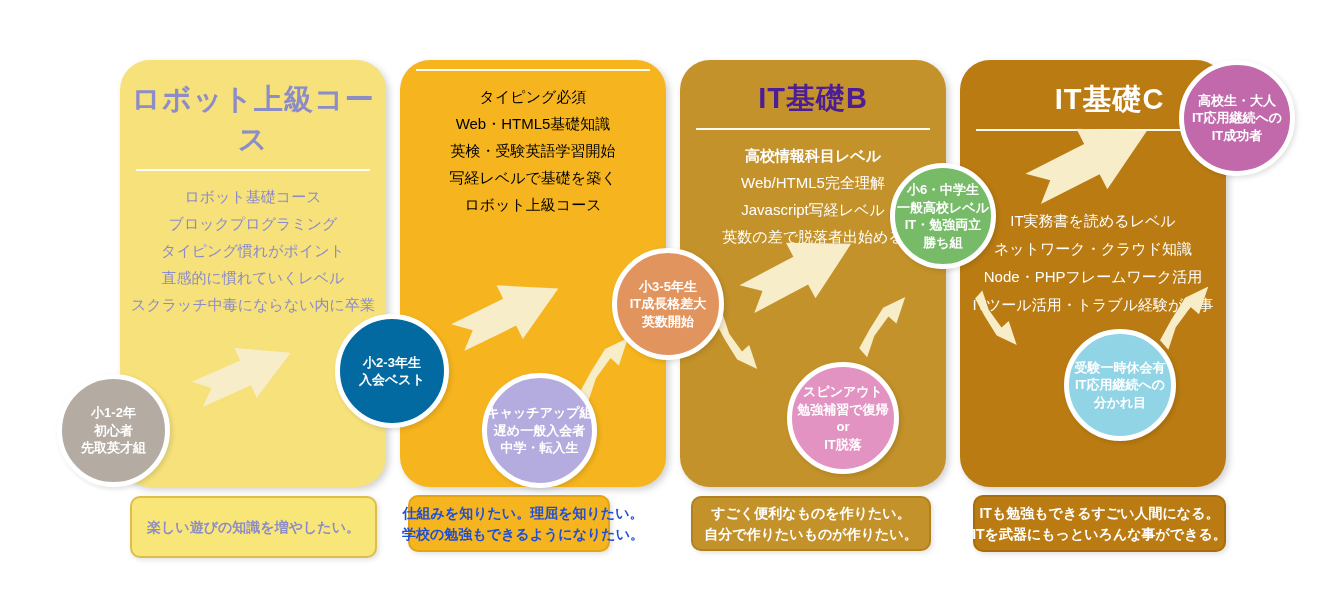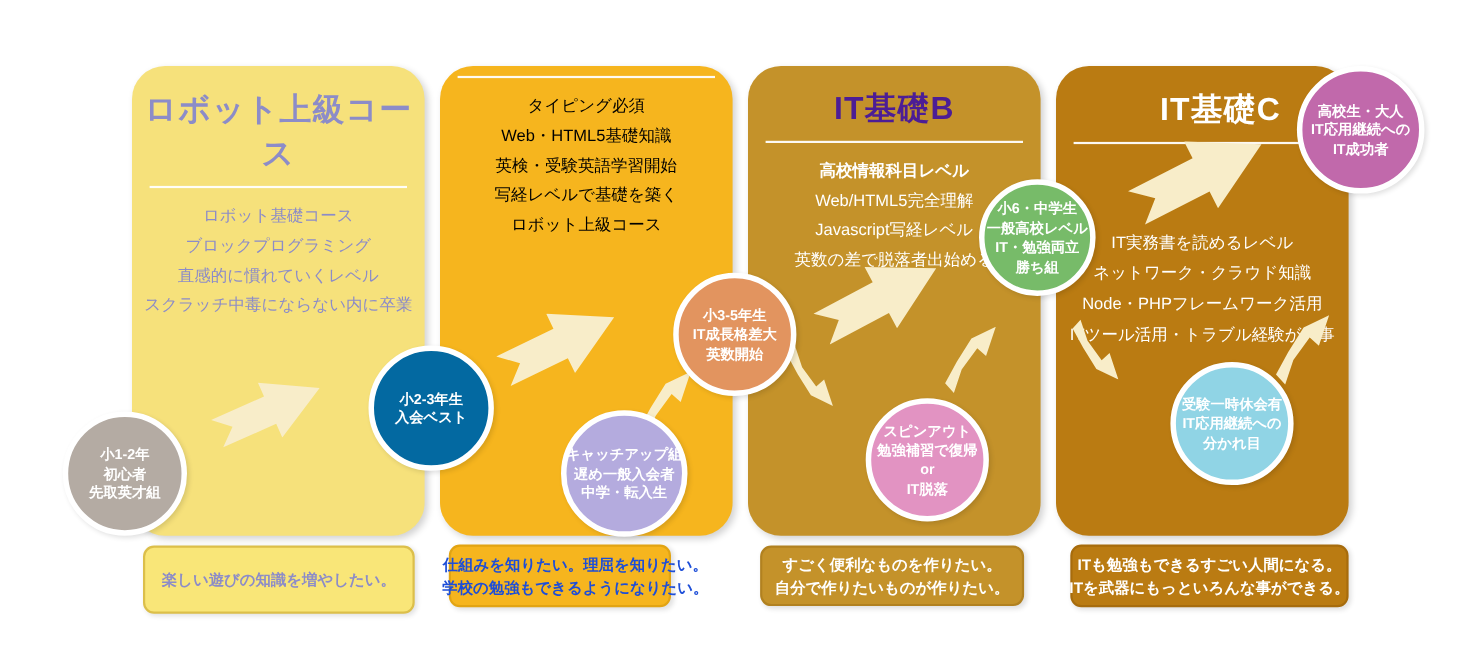--- a/index.html
+++ b/index.html
@@ -46,20 +46,21 @@
 <body>
 
 <div id="canvas">
 
   <div class="column col1" style="background: rgb(246, 225, 123);">
     <div class="col-title" style="color: rgb(140, 140, 200);">ロボット上級コース</div>
     <div class="col-underline"></div>
     <div class="col-lines" style="color: rgb(140, 140, 200);">
       <div class="col-line">ロボット基礎コース</div>
       <div class="col-line">ブロックプログラミング</div>
+      <div class="col-line">タイピング慣れがポイント</div>
       <div class="col-line">直感的に慣れていくレベル</div>
       <div class="col-line">スクラッチ中毒にならない内に卒業</div>
     </div>
   </div>
 
   <div class="column col2" style="background: rgb(246, 181, 30);">
     <div class="col-underline"></div>
     <div class="col-lines" style="color: #000000;">
       <div class="col-line">タイピング必須</div>
       <div class="col-line">Web・HTML5基礎知識</div>
@@ -122,21 +123,21 @@
 
   <div class="circle" style="left: 57px; top: 374px; width: 113px; height: 113px; background: rgb(180, 171, 163);">
     <span>小1-2年</span>
     <span>初心者</span>
     <span>先取英才組</span>
   </div>
   <div class="circle" style="left: 335px; top: 314px; width: 114px; height: 114px; background: #0369a1;">
     <span>小2-3年生</span>
     <span>入会ベスト</span>
   </div>
-  <div class="circle" style="left: 510px; top: 373px; width: 115px; height: 115px; background: rgb(180, 171, 222);">
+  <div class="circle" style="left: 482px; top: 373px; width: 115px; height: 115px; background: rgb(180, 171, 222);">
     <span>キャッチアップ組</span>
     <span>遅め一般入会者</span>
     <span>中学・転入生</span>
   </div>
   <div class="circle" style="left: 612px; top: 248px; width: 112px; height: 112px; background: rgb(226, 148, 95);">
     <span>小3-5年生</span>
     <span>IT成長格差大</span>
     <span>英数開始</span>
   </div>
   <div class="circle" style="left: 787px; top: 362px; width: 112px; height: 112px; background: rgb(226, 147, 194);">

